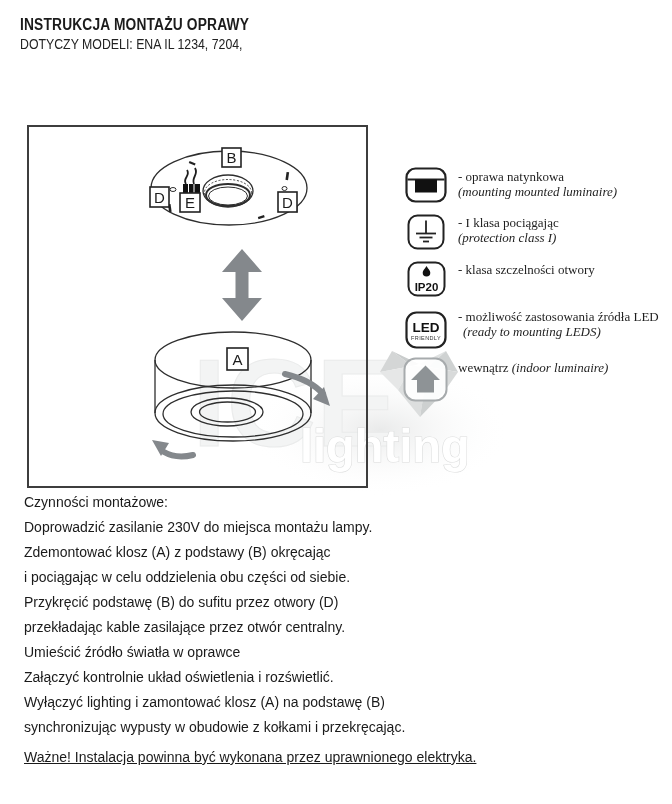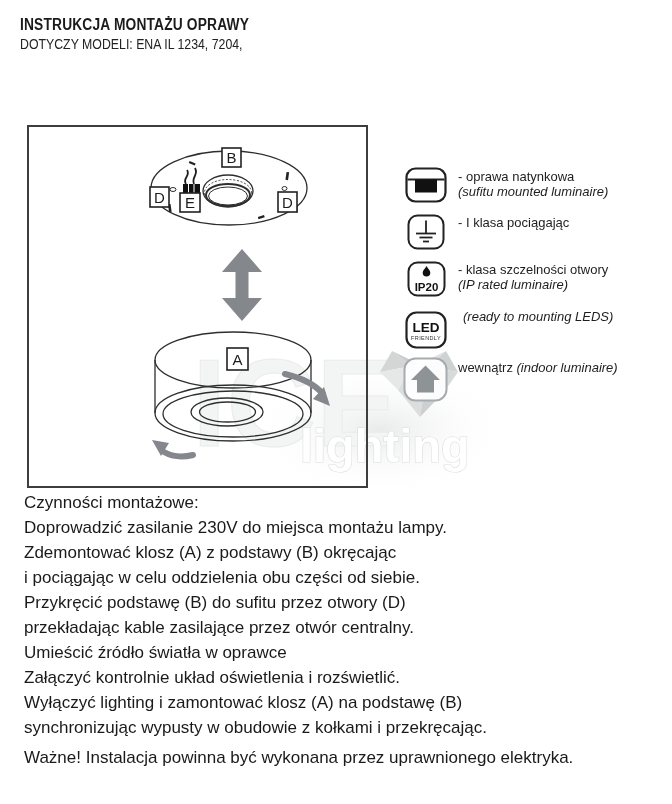--- a/index.html
+++ b/index.html
@@ -10,27 +10,27 @@
          transform:scaleX(.86);transform-origin:left top;white-space:nowrap;color:#1b1b1b;}
   .subtitle{position:absolute;left:20px;top:36px;font-size:14px;
          transform:scaleX(.88);transform-origin:left top;white-space:nowrap;color:#222;}
   
   .diagram-box{position:absolute;left:27px;top:125px;width:341px;height:363px;
          border:2px solid #3d3d3d;box-sizing:border-box;z-index:2;}
   .diagram-svg{position:absolute;left:27px;top:125px;z-index:2;}
   .watermark-svg{position:absolute;left:0;top:0;z-index:1;}
   
   .icon{position:absolute;z-index:3;}
-  .caption{position:absolute;left:458px;width:215px;font-size:13px;line-height:15px;z-index:3;color:#1e1e1e;}
+  .caption{position:absolute;left:458px;width:215px;font-size:13px;line-height:15px;z-index:3;color:#1e1e1e;font-family:Liberation Serif, serif;}
   .caption .en{font-style:italic;}
   .caption .en.indent{padding-left:5px;}
   
-  .body-text{position:absolute;left:24px;top:490px;width:640px;font-size:17px;line-height:25px;
+  .body-text{position:absolute;left:24px;top:490px;width:640px;font-size:14px;line-height:25px;
          color:#1a1a1a;z-index:2;}
-  .body-text .warning{margin-top:5px;}
+  .body-text .warning{margin-top:5px;text-decoration:underline;}
   svg text{font-family:"Liberation Sans","DejaVu Sans",sans-serif;}
 </style>
 </head>
 <body>
 
 <div class="page">
 
   <svg class="watermark-svg" width="672" height="804" viewBox="0 0 672 804">
     <defs>
       <radialGradient id="wmblob">
@@ -125,52 +125,53 @@
     </g>
   </svg>
 
   <svg class="icon" style="left:405px;top:167px" width="42" height="36" viewBox="0 0 42 36">
     <rect x="1.5" y="1.5" width="39" height="33" rx="9" fill="#fff" stroke="#222" stroke-width="2.2"></rect>
     <line x1="2.5" y1="12.5" x2="39.5" y2="12.5" stroke="#222" stroke-width="1.8"></line>
     <rect x="10" y="12.5" width="22" height="13" fill="#111"></rect>
   </svg>
   <div class="caption" style="top:169px">
     <div>- oprawa natynkowa</div>
-    <div class="en">(sufitu mounted luminaire)</div>
+    <div class="en">(mounting mounted luminaire)</div>
   </div>
 
   <svg class="icon" style="left:407px;top:214px" width="38" height="36" viewBox="0 0 38 36">
     <rect x="1.5" y="1.5" width="35" height="33" rx="9" fill="#fff" stroke="#222" stroke-width="2"></rect>
     <g stroke="#222" stroke-width="1.8">
       <line x1="19" y1="6.5" x2="19" y2="19.5"></line>
       <line x1="9" y1="19.5" x2="29" y2="19.5"></line>
       <line x1="12.5" y1="23.5" x2="25.5" y2="23.5"></line>
       <line x1="16" y1="27.5" x2="22" y2="27.5"></line>
     </g>
   </svg>
   <div class="caption" style="top:215px">
     <div>- I klasa pociągając</div>
+    <div class="en">(protection class I)</div>
   </div>
 
   <svg class="icon" style="left:407px;top:261px" width="39" height="36" viewBox="0 0 39 36">
     <rect x="1.5" y="1.5" width="36" height="33" rx="9" fill="#fff" stroke="#222" stroke-width="2"></rect>
     <path d="M19.5,5 c-2,3.4 -3.8,4.6 -3.8,6.8 a3.8,3.8 0 0 0 7.6,0 c0,-2.2 -1.8,-3.4 -3.8,-6.8 z" fill="#111"></path>
     <text x="19.5" y="30" font-size="11.5" font-weight="bold" text-anchor="middle" fill="#111">IP20</text>
   </svg>
   <div class="caption" style="top:262px">
     <div>- klasa szczelności otwory</div>
-    <div class="en">(IP rated luminaire)</div>
   </div>
 
   <svg class="icon" style="left:405px;top:311px" width="42" height="38" viewBox="0 0 42 38">
     <rect x="1.5" y="1.5" width="39" height="35" rx="10" fill="#fff" stroke="#222" stroke-width="2.2"></rect>
     <text x="21" y="21" font-size="13.5" font-weight="bold" text-anchor="middle" fill="#111">LED</text>
     <text x="21" y="29" font-size="5.5" text-anchor="middle" fill="#333" letter-spacing="0.4">FRIENDLY</text>
   </svg>
   <div class="caption" style="top:309px">
+    <div>- możliwość zastosowania źródła LED</div>
     <div class="en indent">(ready to mounting LEDS)</div>
   </div>
 
   <svg class="icon" style="left:403px;top:357px" width="45" height="45" viewBox="0 0 45 45">
     <rect x="1.5" y="1.5" width="42" height="42" rx="11" fill="#ffffff" fill-opacity="0.92" stroke="#a7abad" stroke-width="2"></rect>
     <polygon points="22.5,8.5 37,23 31,23 31,35.5 14,35.5 14,23 8,23" fill="#8e9396"></polygon>
   </svg>
   <div class="caption" style="top:360px">
     <div><span>wewnątrz </span><span class="en">(indoor luminaire)</span></div>
   </div>

